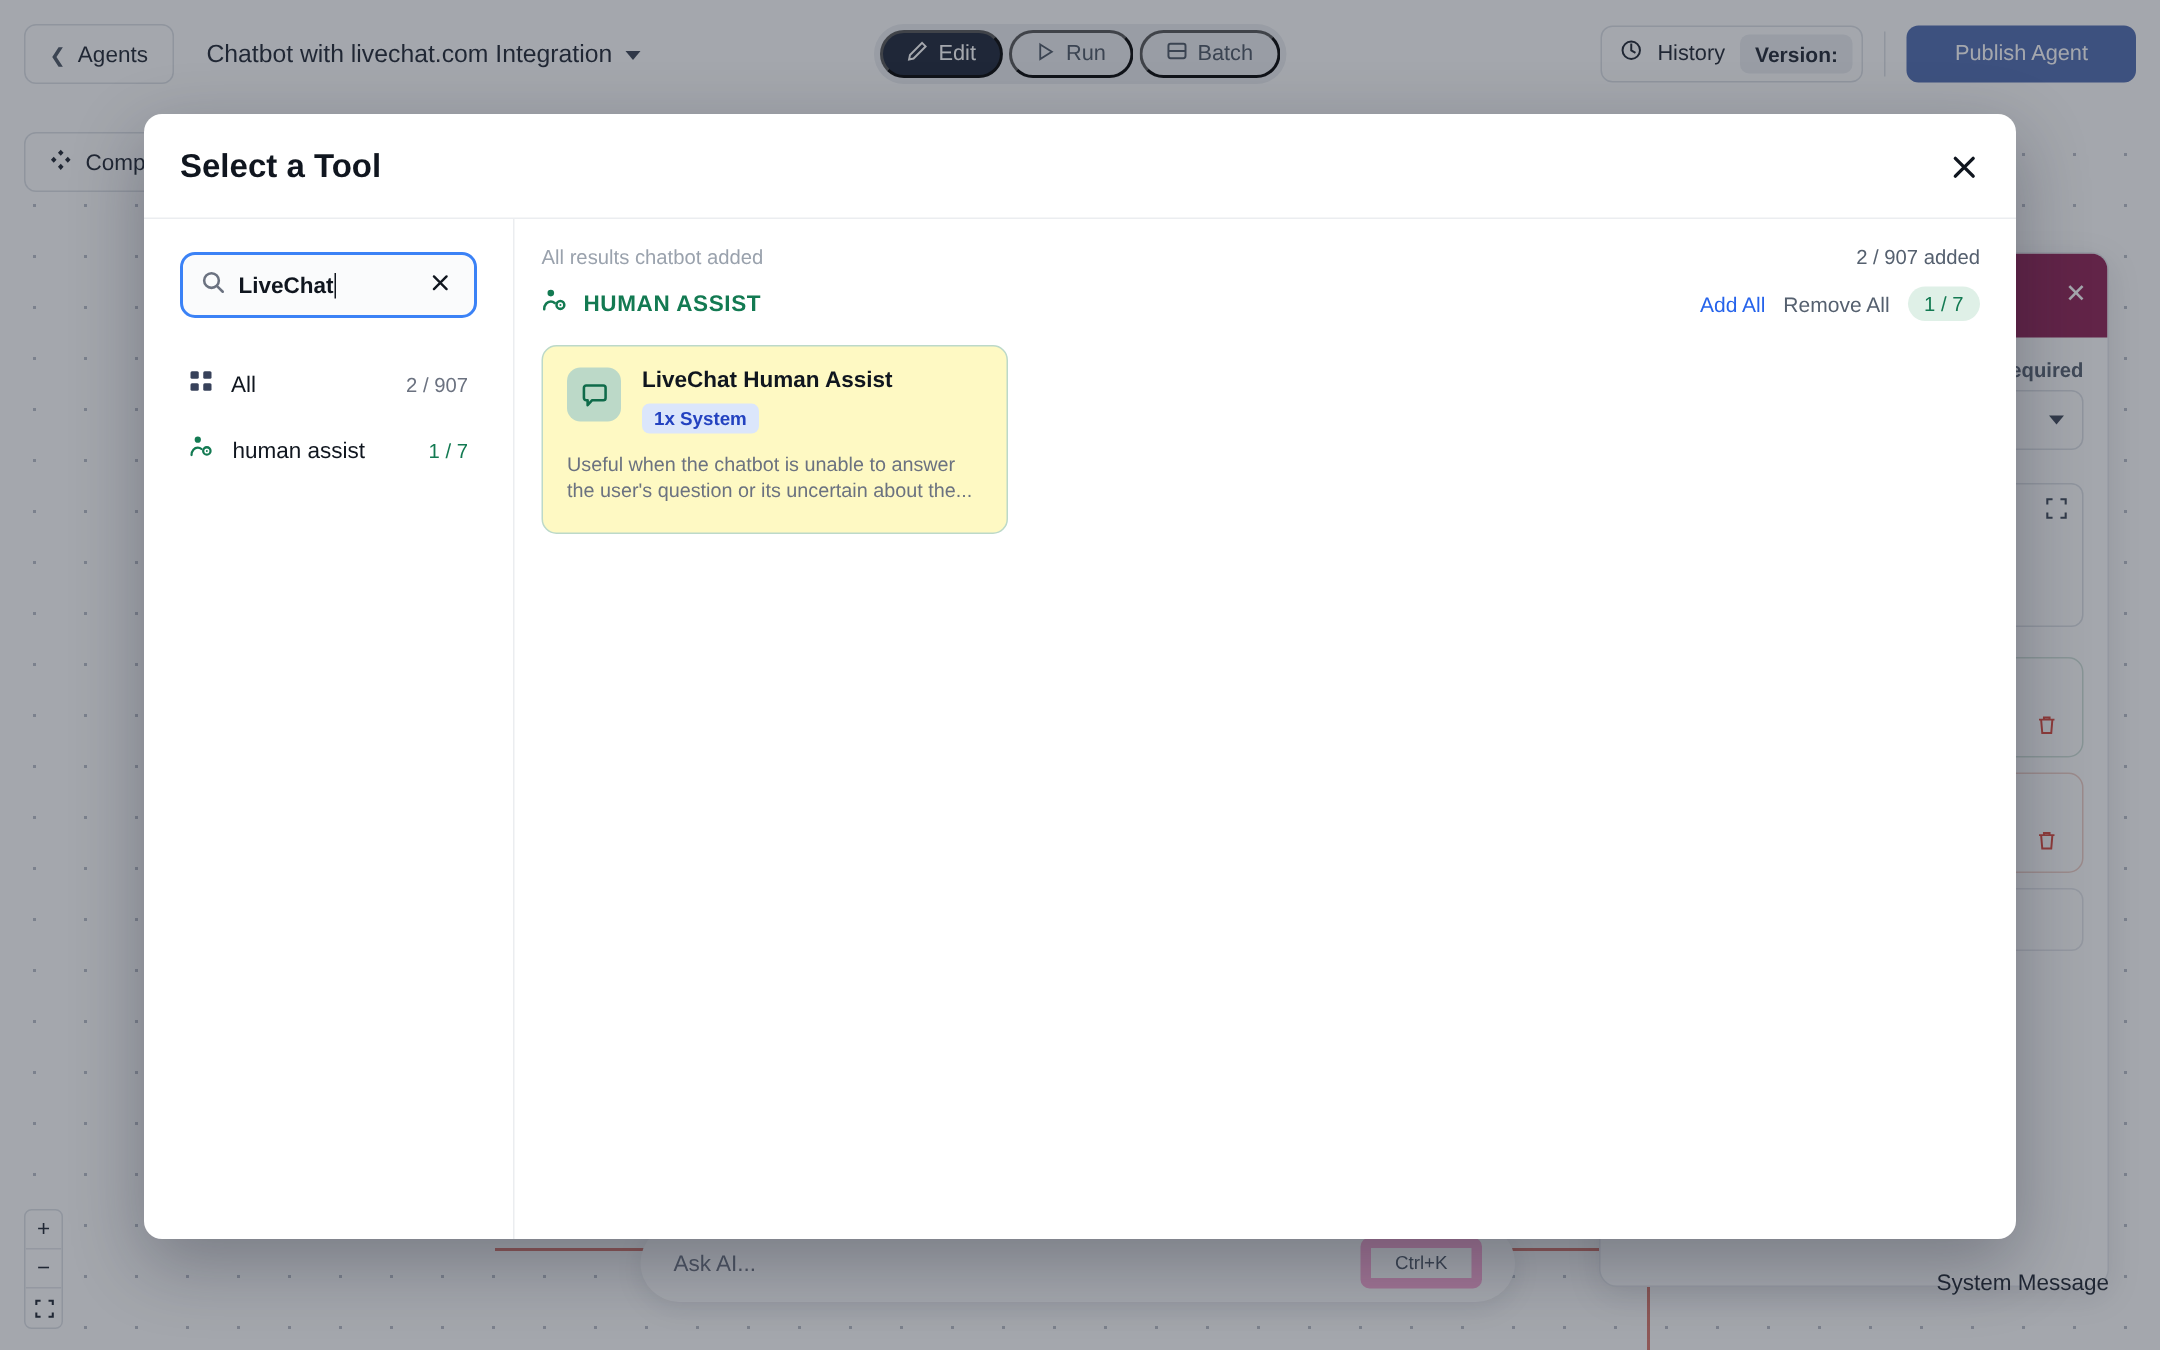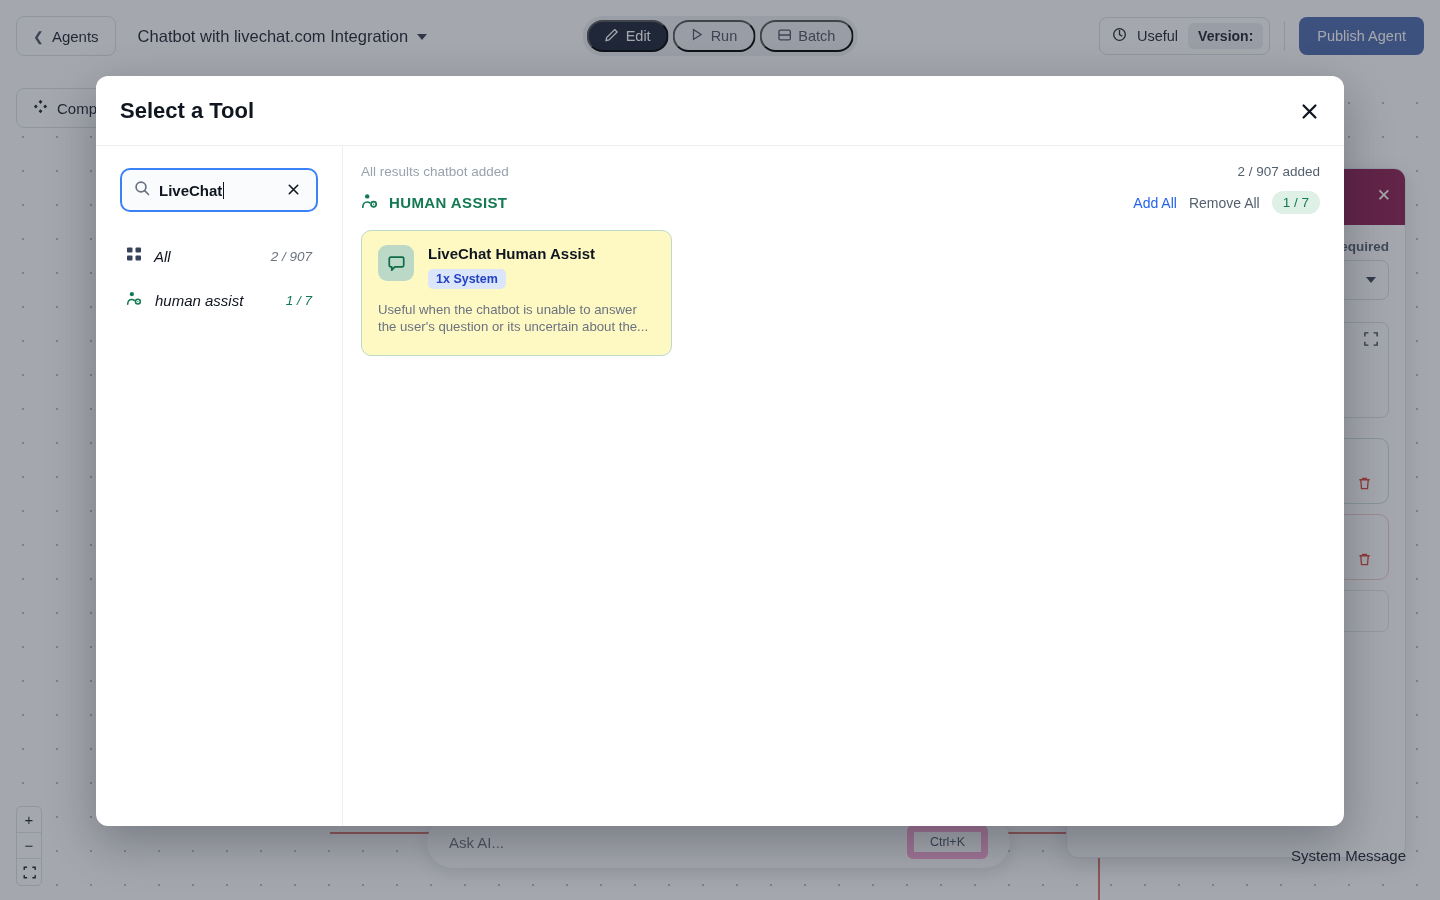--- a/index.html
+++ b/index.html
@@ -58,21 +58,21 @@
     border: 1px solid #dde1e6; border-radius: 8px;
     gap: 10px;
   }
   .hv-label { font-size: 14.5px; color: #1d2430; }
   .version-chip {
     background: #eceef1; border-radius: 6px;
     padding: 5px 10px; font-size: 14px; color: #1d2430; font-weight: bold;
   }
   .vdiv { width: 1px; height: 30px; background: #dde1e6; margin: 0 14px; }
   .publish-btn {
-    height: 38px; padding: 0 18px; border-radius: 8px;
+    height: 38px; padding: 0 32px; border-radius: 8px;
     background: #4f6bb0; color: #ffffff; font-size: 14.5px;
     border: none;
   }
   .topbar-right {
     position: absolute; right: 16px; top: 17px;
     display: flex; align-items: center;
   }
 
   
   .canvas {
@@ -235,21 +235,20 @@
   }
   .caret-bar {
     display: inline-block; width: 1px; height: 17px;
     background: #10161f; margin-left: 1px;
   }
   .search-clear { color: #10161f; font-size: 15px; line-height: 1; padding: 2px 3px; }
   .rail-item {
     display: flex; align-items: center; gap: 12px;
     height: 44px; padding: 0 6px;
     border-radius: 8px;
-    font-style: italic;
   }
   .rail-label { flex: 1; font-size: 15px; color: #10161f; }
   .rail-count { font-size: 13.5px; color: #6b7280; }
   .rail-count.green { color: #137a52; }
 
   
   .results { flex: 1; padding: 18px 24px 0 18px; min-width: 0; }
   .res-topline {
     display: flex; align-items: center; justify-content: space-between;
     margin-bottom: 12px;
@@ -430,21 +429,21 @@
     </div>
 
     <div class="topbar-right">
       <div class="hv-group">
         <span>
           <svg width="15" height="15" viewBox="0 0 16 16" fill="none" stroke="#1d2430" stroke-width="1.4">
             <path d="M8 3.2v4.9l3 1.8"></path>
               <circle cx="8" cy="8" r="6.2"></circle>
           </svg>
         </span>
-        <span class="hv-label">Useful</span>
+        <span class="hv-label">History</span>
         <span class="version-chip">Version:</span>
       </div>
       <div class="vdiv"></div>
       <button class="publish-btn">Publish Agent</button>
     </div>
   </div>
 </div>
 
 <div class="scrim"></div>
 

